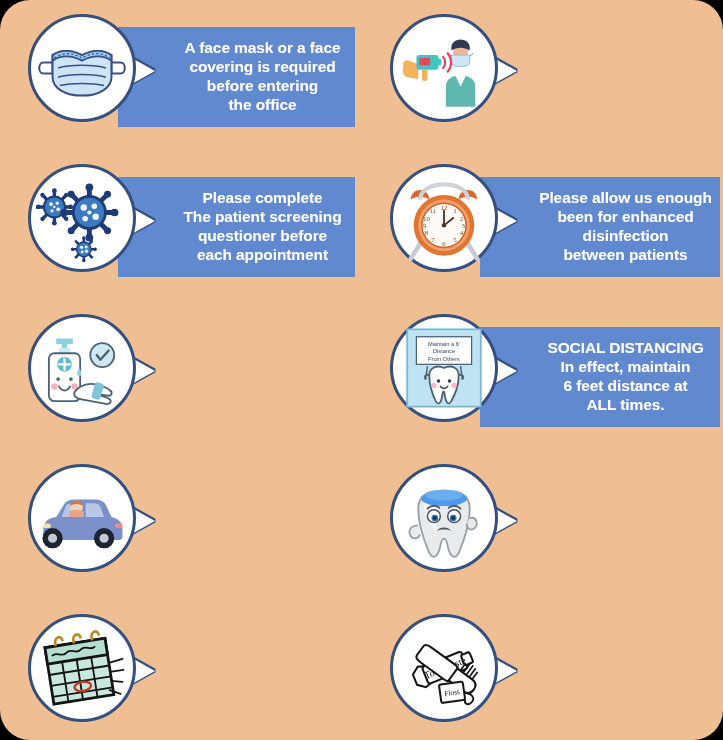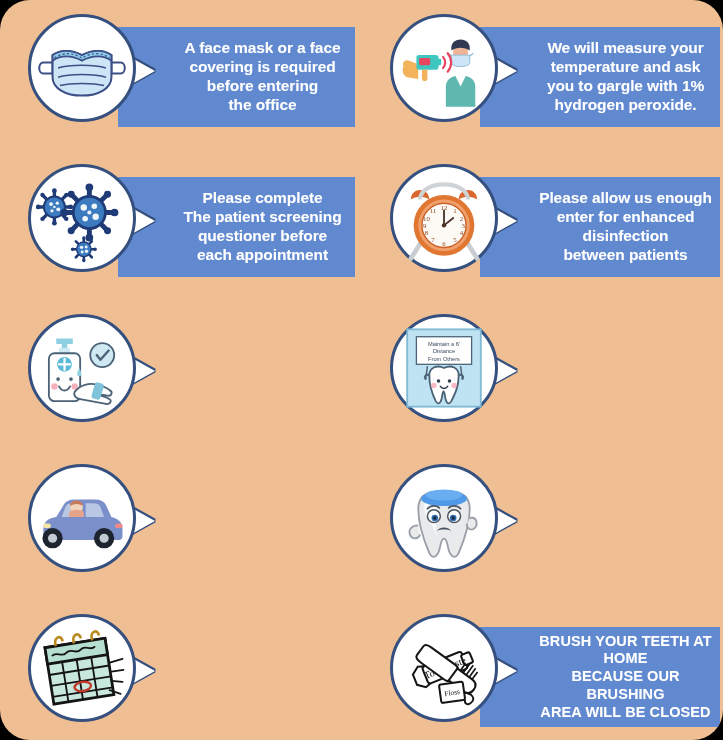--- a/index.html
+++ b/index.html
@@ -114,26 +114,20 @@
           <path d="M24 60 C36 56 64 56 76 60" fill="none" stroke="#3c4f86" stroke-width="1.6"></path>
           <path d="M26 69 C38 66 62 66 74 69" fill="none" stroke="#3c4f86" stroke-width="1.6"></path>
           <g stroke="#3c4f86" stroke-width="1.3" stroke-dasharray="2.4 2.4">
             <path d="M20 39 C32 31 42 35 50 39 C58 35 68 31 80 39" fill="none"></path>
           </g>
         </svg>
       </div>
     </div>
 
     <div class="card right">
-      <div class="panel">
-        <div class="panel-text">We will measure your
-temperature and ask
-you to gargle with 1%
-hydrogen peroxide.</div>
-      </div>
       <div class="tail"></div>
       <div class="tail-mask"></div>
       <div class="bubble">
         <svg class="art" viewBox="0 0 100 100">
 
           <path d="M52 92 L52 70 C52 62 60 58 68 58 C76 58 84 62 84 70 L84 92 Z" fill="#5fb8b0"></path>
           <path d="M62 58 L68 70 L74 58 L70 56 L66 56 Z" fill="#ffffff"></path>
           <path d="M60 28 C60 18 76 18 76 28 L76 40 C76 48 60 48 60 40 Z" fill="#f0b596"></path>
           <path d="M58 28 C58 16 78 16 78 28 L78 31 C72 27 64 27 58 31 Z" fill="#2f3a52"></path>
 
@@ -232,21 +226,21 @@
                 <circle cx="-5" cy="8" r="4.4"></circle>
             </g>
           </g>
         </svg>
       </div>
     </div>
 
     <div class="card right">
       <div class="panel">
         <div class="panel-text">Please allow us enough
-enter for enhanced
+been for enhanced
 disinfection
 between patients</div>
       </div>
       <div class="tail"></div>
       <div class="tail-mask"></div>
       <div class="bubble">
         <svg class="art" viewBox="0 0 100 100">
 
           <path d="M14 30 C14 16 34 16 34 30 C28 26 20 26 14 30 Z" fill="#d9672f"></path>
           <path d="M66 30 C66 16 86 16 86 30 C80 26 72 26 66 30 Z" fill="#d9672f"></path>
@@ -307,20 +301,26 @@
                    C83 86 80 90 76 89 L54 85 C46 84 40 82 42 76 Z" fill="#ffffff" stroke="#4c6377" stroke-width="2" stroke-linejoin="round"></path>
           <rect x="62" y="66" width="10" height="18" rx="3" fill="#7fc4da" transform="rotate(16 67 75)"></rect>
 
           <circle cx="72" cy="36" r="13" fill="#cfe9f2" stroke="#4c6377" stroke-width="2"></circle>
           <path d="M66 36 L70 41 L79 31" fill="none" stroke="#4c6377" stroke-width="2.6" stroke-linecap="round" stroke-linejoin="round"></path>
         </svg>
       </div>
     </div>
 
     <div class="card right">
+      <div class="panel">
+        <div class="panel-text">SOCIAL DISTANCING
+In effect, maintain
+6 feet distance at
+ALL times.</div>
+      </div>
       <div class="tail"></div>
       <div class="tail-mask"></div>
       <div class="bubble">
         <svg class="art" viewBox="0 0 100 100">
           <rect x="10" y="8" width="80" height="84" fill="#bfe3f2" stroke="#7fb9d4" stroke-width="2"></rect>
           <rect x="20" y="16" width="60" height="30" fill="#ffffff" stroke="#4c6377" stroke-width="1.4"></rect>
           <g fill="#3b4a5c" font-size="6.2" font-family="'Liberation Sans',sans-serif" text-anchor="middle">
             <text x="50" y="26">Maintain a 6'</text>
             <text x="50" y="34">Distance</text>
             <text x="50" y="42">From Others</text>
@@ -420,25 +420,20 @@
             <ellipse cx="48" cy="70" rx="9" ry="5" fill="none" stroke="#c0392b" stroke-width="2.6"></ellipse>
           </g>
           <g stroke="#141414" stroke-width="2" stroke-linecap="round">
             <path d="M81 44 L94 40 M82 54 L95 52 M82 64 L94 65 M80 74 L92 78"></path>
           </g>
         </svg>
       </div>
     </div>
 
     <div class="card right">
-      <div class="panel">
-        <div class="panel-text caps">BRUSH YOUR TEETH AT HOME
-BECAUSE OUR BRUSHING
-AREA WILL BE CLOSED</div>
-      </div>
       <div class="tail"></div>
       <div class="tail-mask"></div>
       <div class="bubble">
         <svg class="art" viewBox="0 0 100 100">
 
           <g transform="rotate(-22 50 50)">
             <path d="M16 44 L24 38 L30 40 L30 60 L24 62 L16 56 Z" fill="#ffffff" stroke="#141414" stroke-width="2.2"></path>
             <rect x="28" y="40" width="46" height="20" rx="3" fill="#ffffff" stroke="#141414" stroke-width="2.2"></rect>
             <rect x="72" y="44" width="10" height="12" rx="2" fill="#ffffff" stroke="#141414" stroke-width="2.2"></rect>
             <text x="51" y="54" text-anchor="middle" font-size="11" font-family="'Liberation Serif',serif" fill="#141414">Toothpaste</text>

